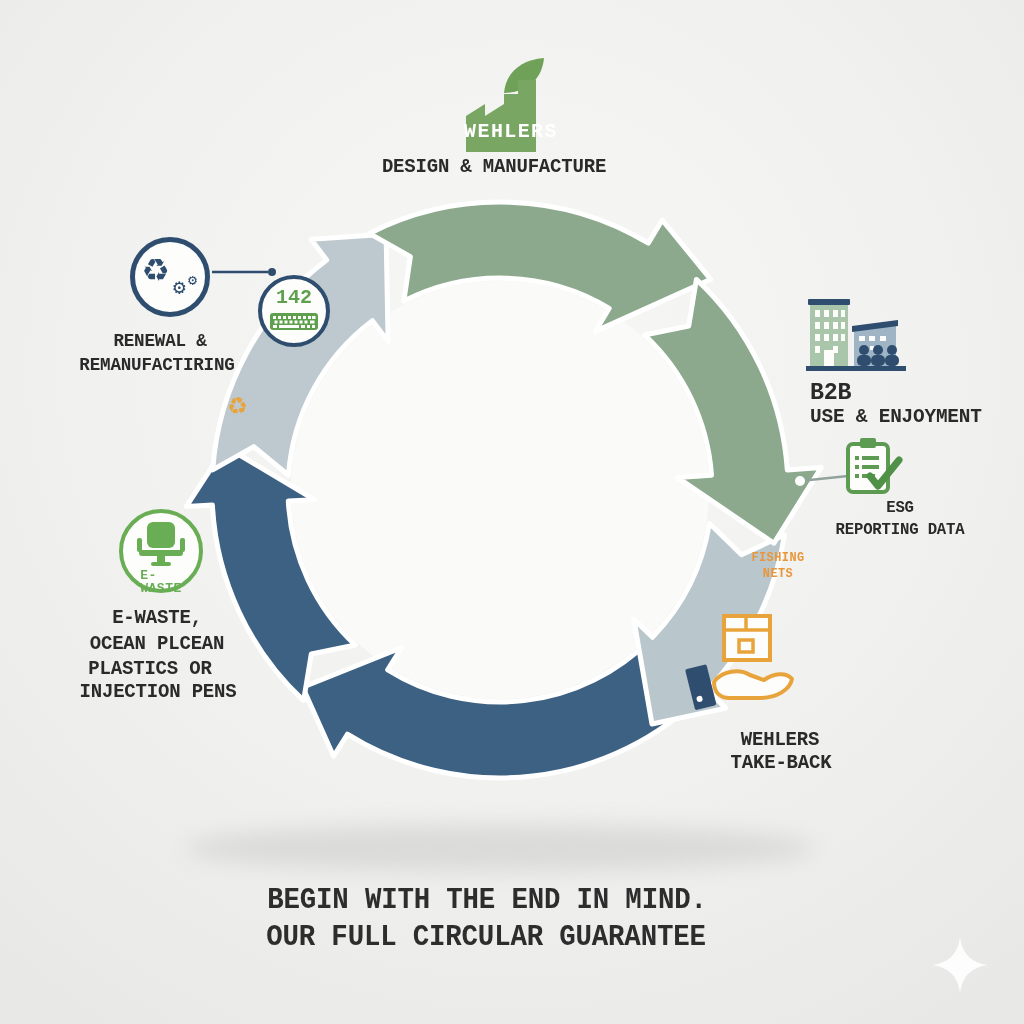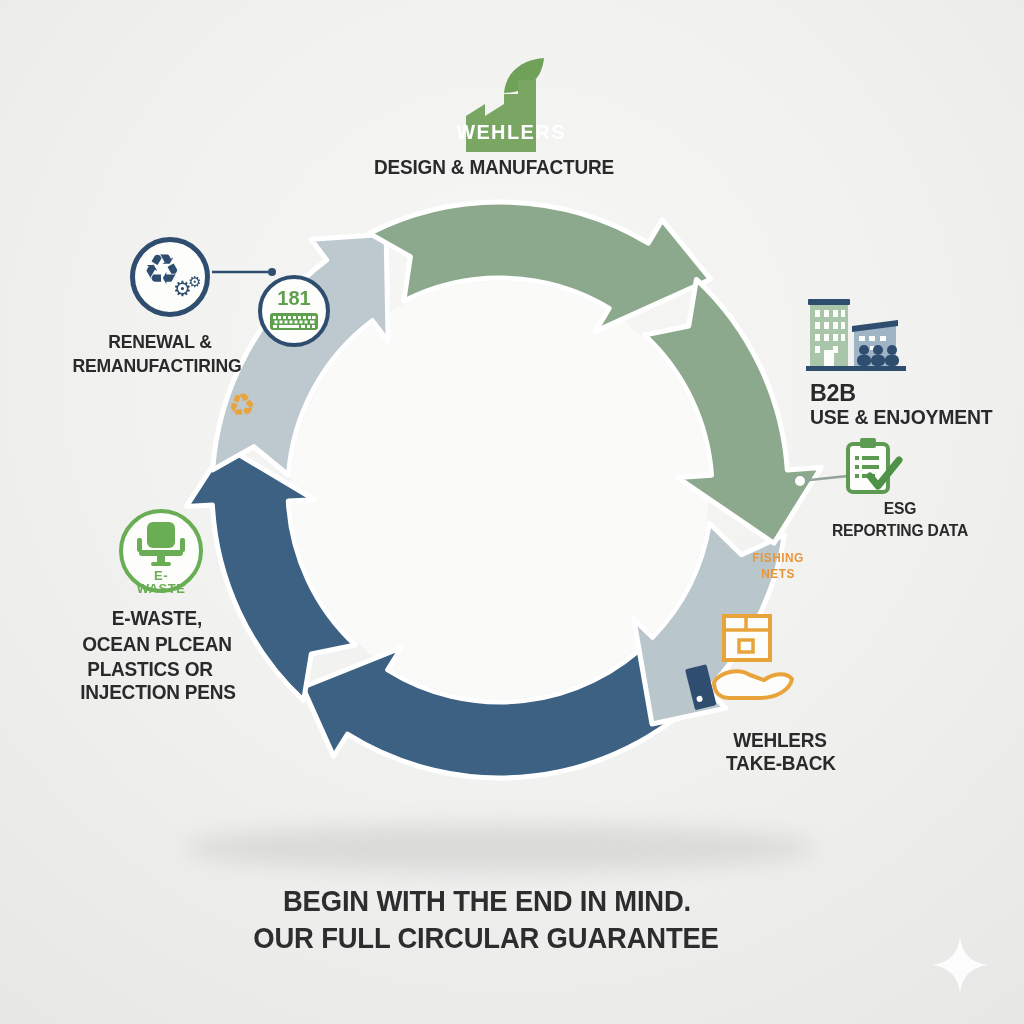--- a/index.html
+++ b/index.html
@@ -1,18 +1,18 @@
 <!DOCTYPE html>
 <html><head>
 <meta charset="utf-8">
 <style>
   html,body{margin:0;padding:0;background:#e9e9e8;}
   .stage{position:relative;width:1024px;height:1024px;overflow:hidden;
     background:radial-gradient(circle at 50% 36%, #f7f7f6 0%, #f1f1f0 50%, #e7e7e6 100%);
-    font-family:Liberation Sans, sans-serif;}
+    font-family:Liberation Mono, monospace;}
   svg.diagram{position:absolute;left:0;top:0;}
   .lbl{position:absolute;font-weight:700;color:#2A2A2A;white-space:nowrap;
     transform:translate(-50%,-50%) scaleX(.95);letter-spacing:-.2px;line-height:1;}
   .lbl.left-align{transform:translate(0,-50%) scaleX(.97);transform-origin:left center;}
   .badge{position:absolute;border-radius:50%;background:#FDFDFC;box-sizing:border-box;}
   .badge span{position:absolute;line-height:1;}
   .icon{position:absolute;}
   .glyph{position:absolute;line-height:1;}
 </style>
 </head>
@@ -60,21 +60,21 @@
 
   <div class="badge" style="left:130px;top:237px;width:80px;height:80px;border:5px solid #2F4D6E;">
     <span class="glyph" style="left:8px;top:7px;font-size:42px;color:#2F4D6E;">♻</span>
     <span class="glyph" style="left:38px;top:36px;font-size:21px;color:#2F4D6E;">⚙</span>
     <span class="glyph" style="left:53px;top:32px;font-size:15px;color:#2F4D6E;">⚙</span>
   </div>
   <div class="lbl" style="left:160px;top:342px;font-size:18.5px;">RENEWAL &amp;</div>
   <div class="lbl" style="left:157px;top:366px;font-size:18.5px;">REMANUFACTIRING</div>
 
   <div class="badge" style="left:258px;top:275px;width:72px;height:72px;border:4px solid #2F4D6E;">
-    <span style="left:50%;top:9px;transform:translateX(-50%);font-size:20px;font-weight:700;color:#5FA04E;">181</span>
+    <span style="left:50%;top:9px;transform:translateX(-50%);font-size:20px;font-weight:700;color:#5FA04E;">142</span>
     <svg style="position:absolute;left:8px;top:34px;" width="48" height="17" viewBox="0 0 48 17">
       <rect x="0" y="0" width="48" height="17" rx="3" fill="#5FA04E"></rect>
       <g fill="#FDFDFC">
         <rect x="3" y="3" width="3" height="3"></rect>
           <rect x="8" y="3" width="3" height="3"></rect>
           <rect x="13" y="3" width="3" height="3"></rect>
           <rect x="18" y="3" width="3" height="3"></rect>
           <rect x="23" y="3" width="3" height="3"></rect>
           <rect x="28" y="3" width="3" height="3"></rect>
           <rect x="33" y="3" width="3" height="3"></rect>
@@ -184,21 +184,21 @@
     <svg style="position:absolute;left:10px;top:9px;" width="56" height="46" viewBox="0 0 56 46">
       <g fill="#69AE54">
         <rect x="14" y="0" width="28" height="26" rx="6"></rect>
         <rect x="4" y="16" width="5" height="14" rx="2"></rect>
           <rect x="47" y="16" width="5" height="14" rx="2"></rect>
         <rect x="6" y="28" width="44" height="6" rx="3"></rect>
         <rect x="24" y="34" width="8" height="6"></rect>
           <rect x="18" y="40" width="20" height="4" rx="2"></rect>
       </g>
     </svg>
-    <span style="left:50%;top:56px;transform:translateX(-50%);font-size:13px;font-weight:700;color:#69AE54;letter-spacing:.5px;text-align:center;">E-WASTE</span>
+    <span style="left:50%;top:56px;transform:translateX(-50%);font-size:13px;font-weight:700;color:#69AE54;letter-spacing:.5px;">E-WASTE</span>
   </div>
   <div class="lbl" style="left:157px;top:618px;font-size:20px;">E-WASTE,</div>
   <div class="lbl" style="left:157px;top:644px;font-size:20px;">OCEAN PLCEAN</div>
   <div class="lbl" style="left:150px;top:669px;font-size:20px;">PLASTICS OR</div>
   <div class="lbl" style="left:158px;top:692px;font-size:20px;">INJECTION PENS</div>
 
   <div class="lbl" style="left:487px;top:901px;font-size:29.5px;color:#2D2D2D;transform:translate(-50%,-50%) scaleX(.93);">BEGIN WITH THE END IN MIND.</div>
   <div class="lbl" style="left:486px;top:938px;font-size:29.5px;color:#2D2D2D;transform:translate(-50%,-50%) scaleX(.93);">OUR FULL CIRCULAR GUARANTEE</div>
 
 </div>

